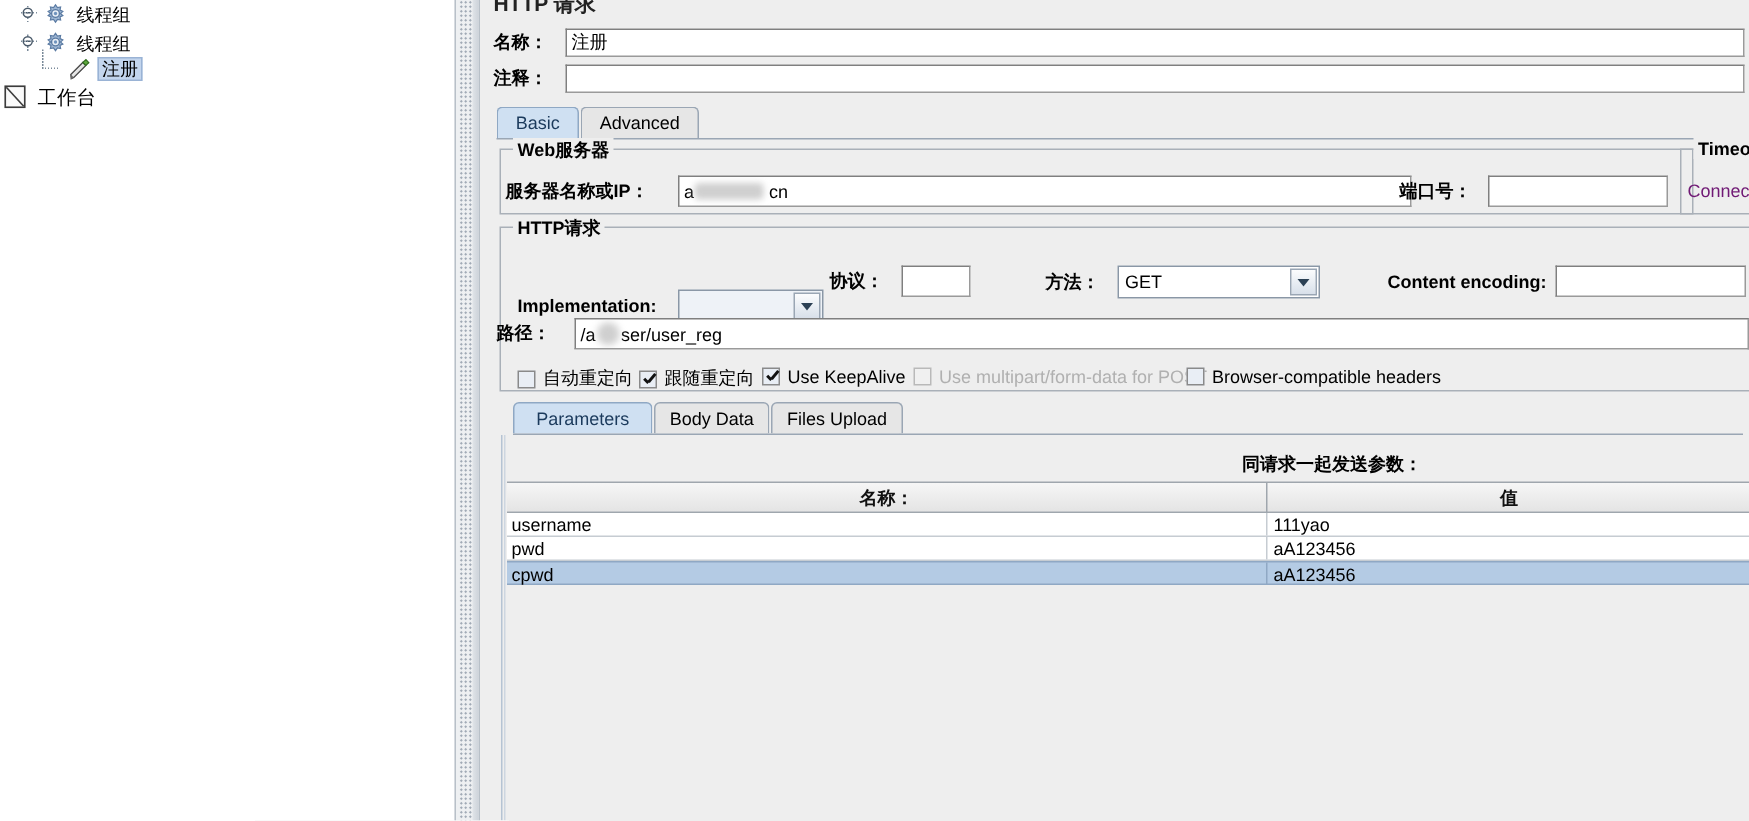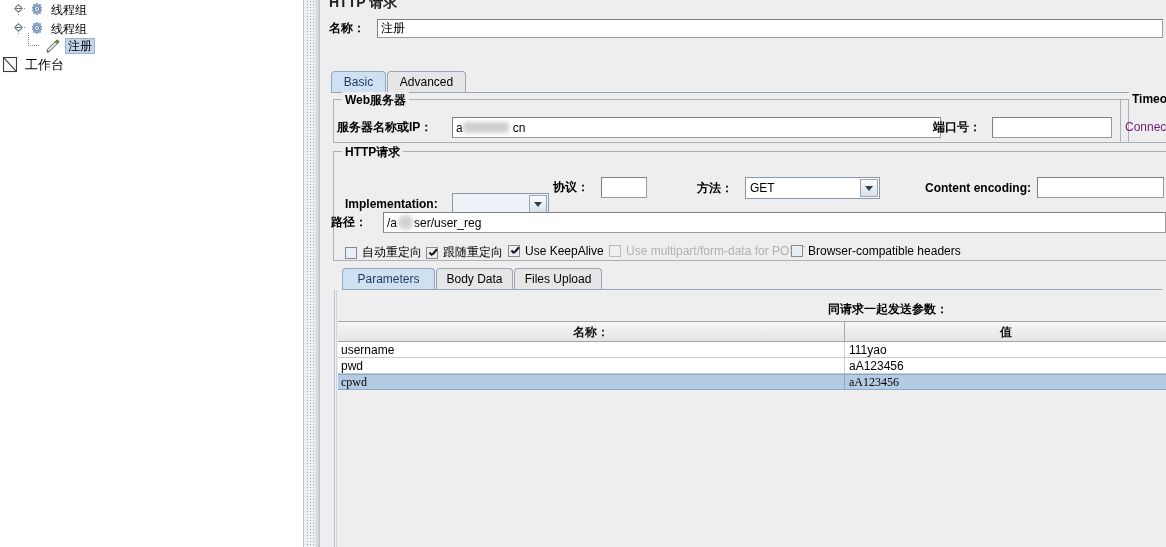--- a/index.html
+++ b/index.html
@@ -101,21 +101,21 @@
   
   .tbl{position:absolute;box-sizing:border-box;background:#eeeeee;}
   .thead{position:absolute;left:0;top:0;height:21px;width:100%;
       background:linear-gradient(to bottom,#f6f6f6,#e4e4e4);
       border-top:1px solid #9fa6ad;border-bottom:1px solid #9fa6ad;box-sizing:border-box;}
   .th{position:absolute;top:0;height:20px;display:flex;align-items:center;justify-content:center;
       font-size:12px;font-weight:bold;color:#111;box-sizing:border-box;}
   .th.sep{border-right:1px solid #9fa6ad;}
   .trow{position:absolute;left:0;height:16px;width:100%;box-sizing:border-box;
       border-bottom:1px solid #c6ccd2;background:#ffffff;}
-  .trow.sel{background:#b4cbe4;border-bottom:1px solid #8fa8c4;border-top:1px solid #8fa8c4;font-family:Liberation Serif, serif;}
+  .trow.sel{background:#b4cbe4;border-bottom:1px solid #8fa8c4;border-top:1px solid #8fa8c4;}
   .tcell{position:absolute;top:0;height:15px;display:flex;align-items:center;
       font-size:12px;color:#000;padding-left:3px;box-sizing:border-box;overflow:hidden;white-space:nowrap;}
   .tcell.sep{border-right:1px solid #c6ccd2;text-align:right;}
   .send-hdr{position:absolute;font-size:12px;font-weight:bold;color:#000;}
 
   .vline{position:absolute;width:1px;background:#aeb6bd;}
 </style>
 </head>
 <body>
 
@@ -185,20 +185,24 @@
 
   <div class="content">
 
     <div class="title">HTTP 请求</div>
 
     <div class="fld-row" style="left:9px;top:19px;width:838px;">
       <span class="fld-lbl" style="width:48px;">名称：</span>
       <span class="tf" style="width:786px;height:19px;">注册</span>
     </div>
 
+    <div class="fld-row" style="left:9px;top:43px;width:838px;">
+      <span class="fld-lbl" style="width:48px;">注释：</span>
+      <span class="tf empty" style="width:786px;height:19px;"></span>
+    </div>
 
     <div class="tabbar" style="left:11px;top:71px;width:820px;">
       <div class="tab active" style="left:0;width:55px;">Basic</div>
       <div class="tab" style="left:56px;width:79px;">Advanced</div>
       <div class="tab-underline" style="left:0;top:21px;width:820px;"></div>
     </div>
 
     <div class="group" style="left:13px;top:99px;width:796px;height:44px;">
       <span class="gtitle">Web服务器</span>
     </div>

